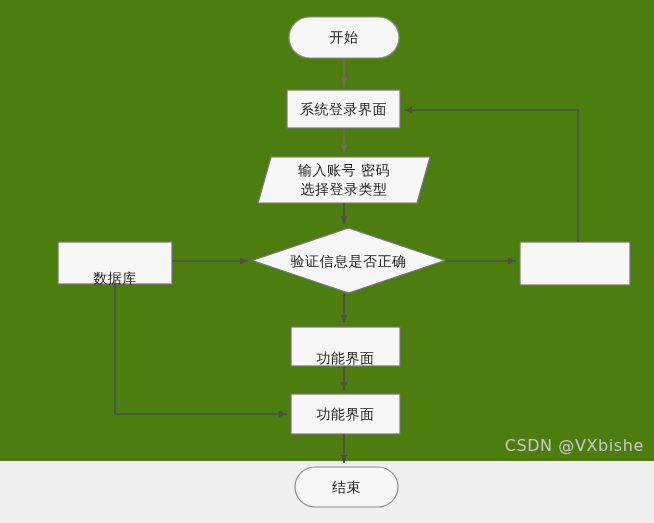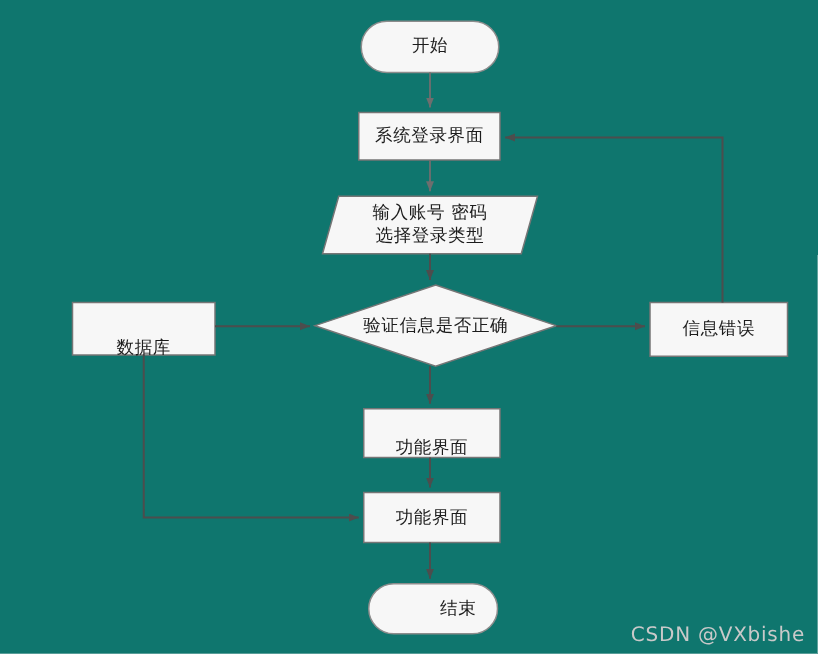--- a/index.html
+++ b/index.html
@@ -9,22 +9,22 @@
   body {
     width: 654px;
     height: 523px;
     background: #f0f0f0;
     font-family: "DejaVu Sans", "Liberation Sans", sans-serif;
     overflow: hidden;
   }
   #canvas {
     position: relative;
     width: 654px;
-    height: 523px;
-    background: #0f766e;
+    height: 461px;
+    background: #4d7c0f;
   }
   svg.flow {
     position: absolute;
     left: 0;
     top: 0;
     width: 654px;
     height: 523px;
   }
   .shape-fill {
     fill: #f7f7f7;
@@ -127,23 +127,22 @@
 
   <div class="node-label" style="left:287px; top:90px; width:113px; height:38px;border-radius:18px;">系统登录界面</div>
 
   <div class="node-label" style="left:252px; top:240px; width:193px; height:42px;">验证信息是否正确</div>
 
   <div class="node-label" style="left:258px; top:157px; width:172px; height:46px;">输入账号 密码
 选择登录类型</div>
 
   <div class="node-label" style="left:58px; top:242px; width:114px; height:42px;margin-top:15px;">数据库</div>
 
-  <div class="node-label" style="left:520px; top:242px; width:110px; height:43px;">信息错误</div>
 
   <div class="node-label" style="left:291px; top:339px; width:109px; height:39px;">功能界面</div>
 
   <div class="node-label" style="left:291px; top:394px; width:109px; height:40px;">功能界面</div>
 
-  <div class="node-label" style="left:295px; top:467px; width:103px; height:40px;margin-left:20px;">结束</div>
+  <div class="node-label" style="left:295px; top:467px; width:103px; height:40px;">结束</div>
 
   <div class="watermark">CSDN @VXbishe</div>
 
 </div>
 
 </body></html>

